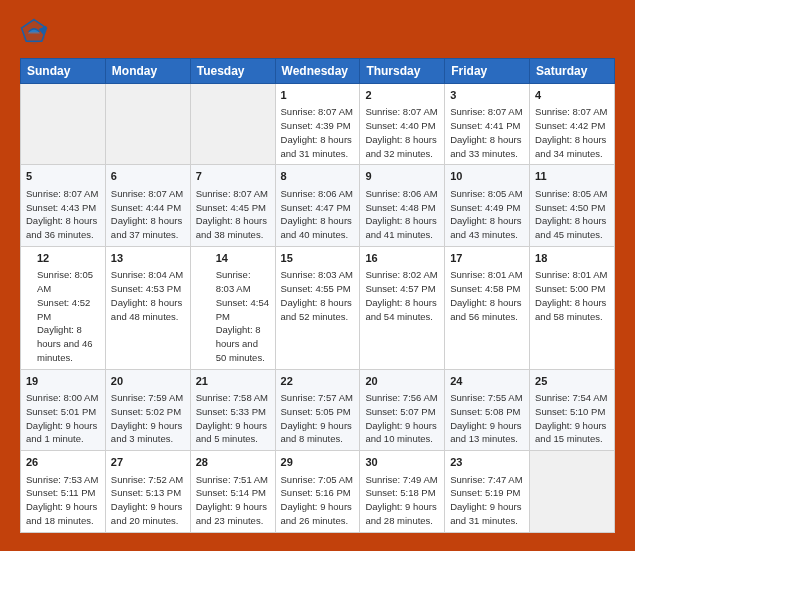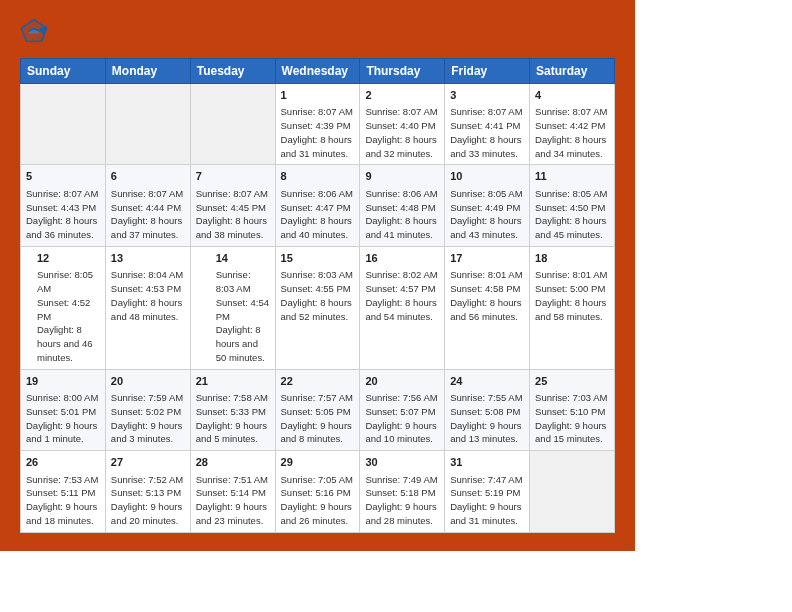--- a/index.html
+++ b/index.html
@@ -283,21 +283,21 @@
 Daylight: 9 hours and 10 minutes.</div>
           </td>
           <td style="background: rgb(245, 247, 250);">
             <span class="day-number">24</span>
             <div class="day-info" style="white-space: pre-line;">Sunrise: 7:55 AM
 Sunset: 5:08 PM
 Daylight: 9 hours and 13 minutes.</div>
           </td>
           <td style="background: rgb(245, 247, 250);">
             <span class="day-number">25</span>
-            <div class="day-info" style="white-space: pre-line;">Sunrise: 7:03 AM
+            <div class="day-info" style="white-space: pre-line;">Sunrise: 7:54 AM
 Sunset: 5:10 PM
 Daylight: 9 hours and 15 minutes.</div>
           </td>
         </tr>
         <tr>
           <td style="background: rgb(255, 255, 255);">
             <span class="day-number">26</span>
             <div class="day-info" style="white-space: pre-line;">Sunrise: 7:53 AM
 Sunset: 5:11 PM
 Daylight: 9 hours and 18 minutes.</div>
@@ -320,21 +320,21 @@
 Sunset: 5:16 PM
 Daylight: 9 hours and 26 minutes.</div>
           </td>
           <td style="background: rgb(255, 255, 255);">
             <span class="day-number">30</span>
             <div class="day-info" style="white-space: pre-line;">Sunrise: 7:49 AM
 Sunset: 5:18 PM
 Daylight: 9 hours and 28 minutes.</div>
           </td>
           <td style="background: rgb(255, 255, 255);">
-            <span class="day-number">31</span>
+            <span class="day-number">23</span>
             <div class="day-info" style="white-space: pre-line;">Sunrise: 7:47 AM
 Sunset: 5:19 PM
 Daylight: 9 hours and 31 minutes.</div>
           </td>
           <td class="empty-cell" style="background: rgb(240, 240, 240);"></td>
         </tr>
       </tbody>
   </table>
 </div>
 

